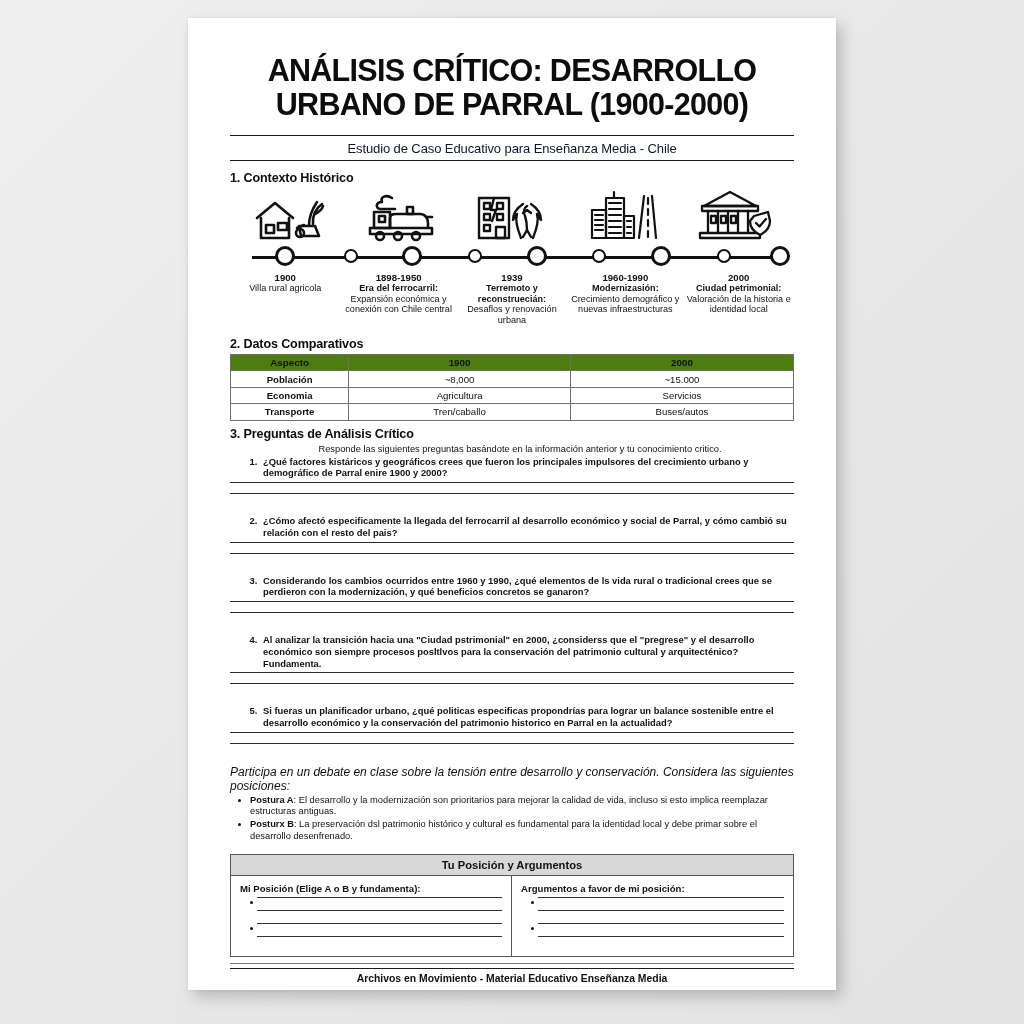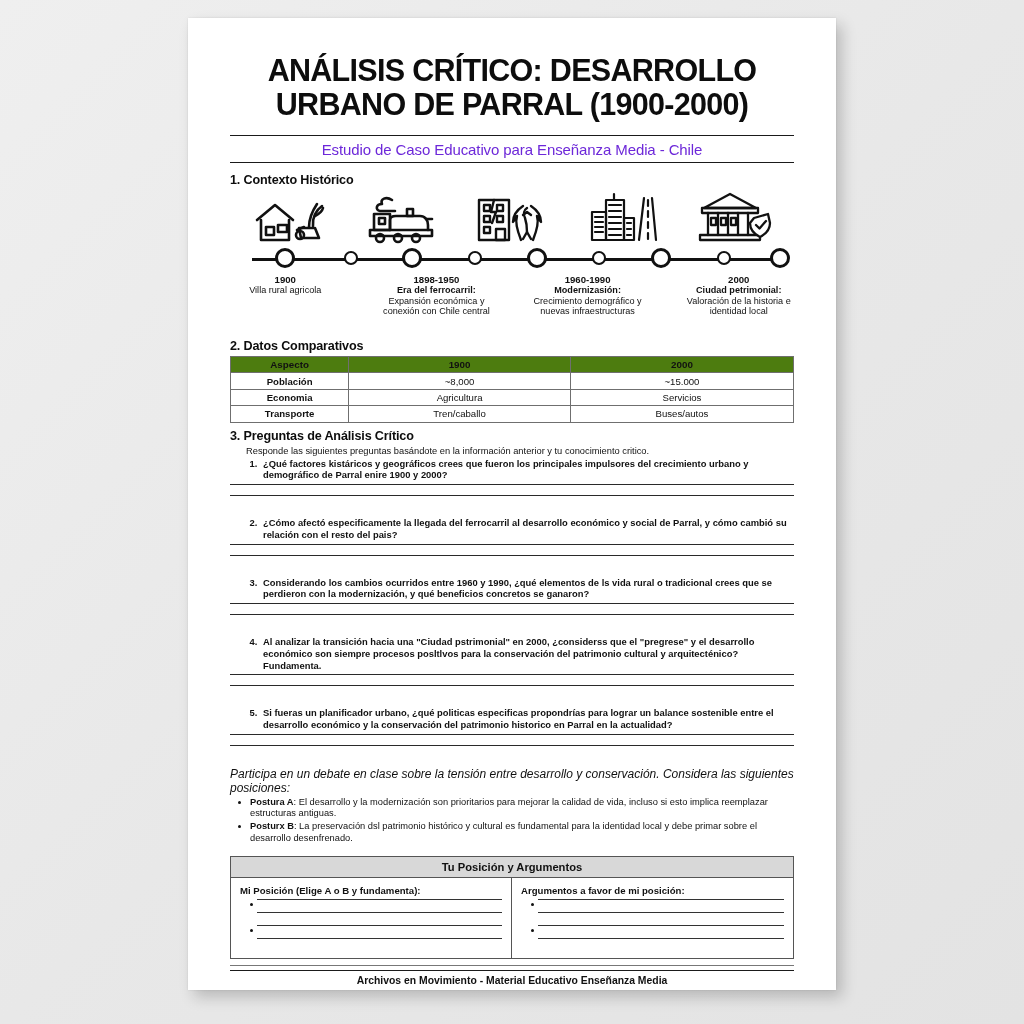--- a/index.html
+++ b/index.html
@@ -40,22 +40,22 @@
     color: #0d0d0d;
     margin: 6px 0 0 0;
     font-stretch: condensed;
   }
   .title-rule-top {
     border-top: 1.6px solid #1a1a1a;
     margin: 14px 0 0 0;
   }
   .subtitle {
     text-align: center;
-    font-size: 15px;
-    color: #6d28d9;
+    font-size: 13px;
+    color: #0f172a;
     padding: 5px 0 4px 0;
     letter-spacing: -0.1px;
   }
   .title-rule-bottom {
     border-top: 1.6px solid #1a1a1a;
     margin: 0 0 10px 0;
   }
 
   
   .sec-h {
@@ -154,20 +154,21 @@
   table.cmp tbody td.asp {
     font-weight: bold;
     width: 21%;
   }
 
   
   .intro {
     font-size: 9.3px;
     color: #111;
     margin: 2px 0 2px 16px;
+    text-align: center;
   }
   ol.questions {
     margin: 0;
     padding-left: 30px;
     list-style-position: outside;
   }
   ol.questions > li {
     font-size: 9.4px;
     font-weight: bold;
     color: #111;
@@ -385,20 +386,25 @@
 
       <div class="label-row">
         <div class="label-cell">
           <span class="label-year">1900</span>
           <span class="label-desc">Villa rural agricola</span>
         </div>
         <div class="label-cell">
           <span class="label-year">1898-1950</span>
           <span class="label-lead">Era del ferrocarril:</span>
           <span class="label-desc">Expansión económica y conexión con Chile central</span>
+        </div>
+        <div class="label-cell">
+          <span class="label-year">1939</span>
+          <span class="label-lead">Terremoto y reconstruecián:</span>
+          <span class="label-desc">Desaflos y renovación urbana</span>
         </div>
         <div class="label-cell">
           <span class="label-year">1960-1990</span>
           <span class="label-lead">Modernizasión:</span>
           <span class="label-desc">Crecimiento demográfico y nuevas infraestructuras</span>
         </div>
         <div class="label-cell">
           <span class="label-year">2000</span>
           <span class="label-lead">Ciudad petrimonial:</span>
           <span class="label-desc">Valoración de la historia e identidad local</span>

